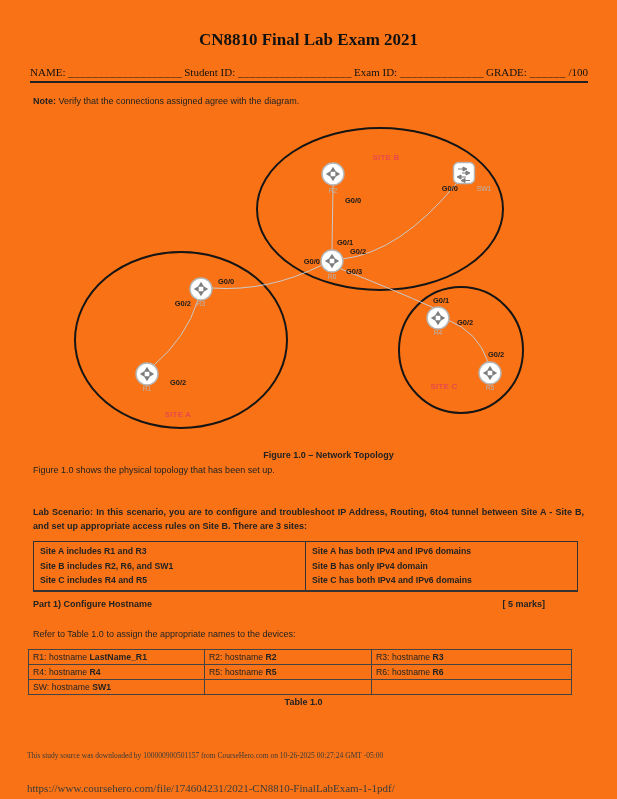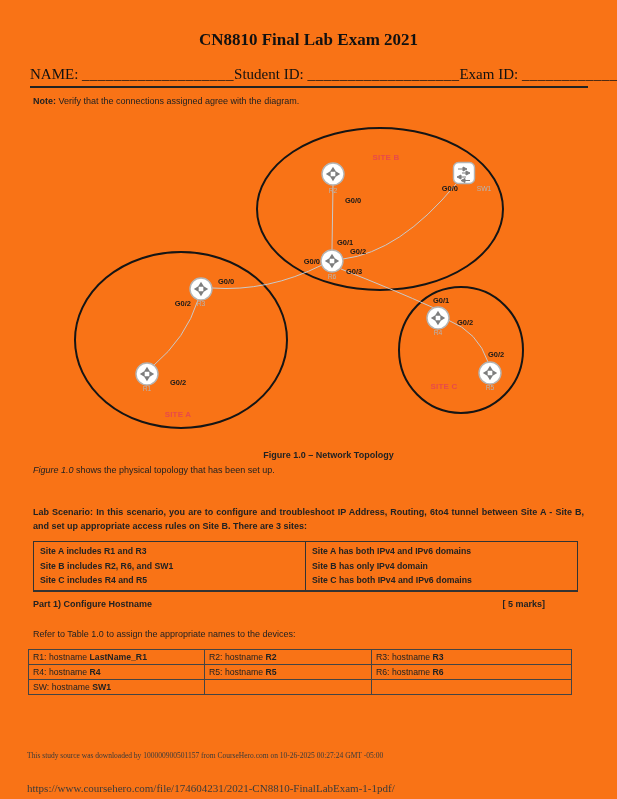--- a/index.html
+++ b/index.html
@@ -2,33 +2,33 @@
 <html><head>
 <meta charset="utf-8">
 <style>
   html,body{margin:0;padding:0;background:#fff;}
   .page{position:relative;width:617px;height:799px;background:#f97316;overflow:hidden;
         font-family:"Liberation Sans",sans-serif;color:#1a1a1a;}
   .abs{position:absolute;}
   .title{top:30px;left:0;width:617px;text-align:center;
          font-family:"Liberation Serif",serif;font-size:17px;font-weight:600;color:#111;}
   .header-line{top:66px;left:30px;width:558px;display:flex;justify-content:space-between;
-               font-family:"Liberation Serif",serif;font-size:15px;color:#111;
+               font-family:"Liberation Serif",serif;font-size:11px;color:#111;
                border-bottom:2px solid #222;padding-bottom:3px;}
   .hf{white-space:nowrap;}
   .hf .blank{letter-spacing:0.5px;}
   .note-row{top:96px;left:33px;font-size:9px;color:#222;}
   .note-label{font-weight:bold;}
   .diagram{top:125px;left:0;}
   .if-label{font-size:7.5px;font-weight:bold;fill:#1a1a1a;font-family:"Liberation Sans",sans-serif;}
   .dev-label{font-size:6.8px;fill:#b5b5b5;font-family:"Liberation Sans",sans-serif;}
   .site-label{font-size:8px;font-weight:bold;fill:#e84a4a;font-family:"Liberation Sans",sans-serif;letter-spacing:.2px;}
   .fig-caption{top:450px;left:0;width:617px;text-align:center;font-size:9px;font-weight:bold;color:#222;padding-left:20px;}
   .fig-desc{top:465px;left:33px;font-size:9px;color:#222;}
-  .fig-desc .it{font-style:italic;}
+  .fig-desc .it{}
   .scenario{top:494px;left:33px;width:551px;font-size:9px;font-weight:bold;color:#222;
             text-align:justify;line-height:13.5px;margin-top:12px;}
   .sites-table{top:541px;left:33px;width:543px;display:flex;border:1px solid #333;border-bottom:2px solid #333;}
   .sites-col{width:50%;padding:2px 6px;font-size:8.7px;font-weight:bold;line-height:14.5px;color:#222;}
   .sites-col.left{border-right:1px solid #333;}
   .part1-row{top:599px;left:33px;width:512px;display:flex;justify-content:space-between;
              font-size:9px;font-weight:bold;color:#222;}
   .refer-row{top:629px;left:33px;font-size:9px;color:#222;}
   table.hostnames{top:649px;left:28px;width:543px;position:absolute;border-collapse:collapse;table-layout:fixed;}
   table.hostnames td{border:1px solid #444;font-size:8.7px;color:#222;padding:0 4px;height:14px;
@@ -188,17 +188,18 @@
         <td><span>R6: hostname </span><b>R6</b></td>
       </tr>
       <tr>
         <td><span>SW: hostname </span><b>SW1</b></td>
         <td><span></span><b></b></td>
         <td><span></span><b></b></td>
       </tr>
     </tbody>
   </table>
 
+  <div class="abs table-caption">Table 1.0</div>
 
   <div class="abs footer1">This study source was downloaded by 100000900501157 from CourseHero.com on 10-26-2025 00:27:24 GMT -05:00</div>
   <div class="abs footer2">https://www.coursehero.com/file/174604231/2021-CN8810-FinalLabExam-1-1pdf/</div>
 
 </div>
 
 </body></html>

